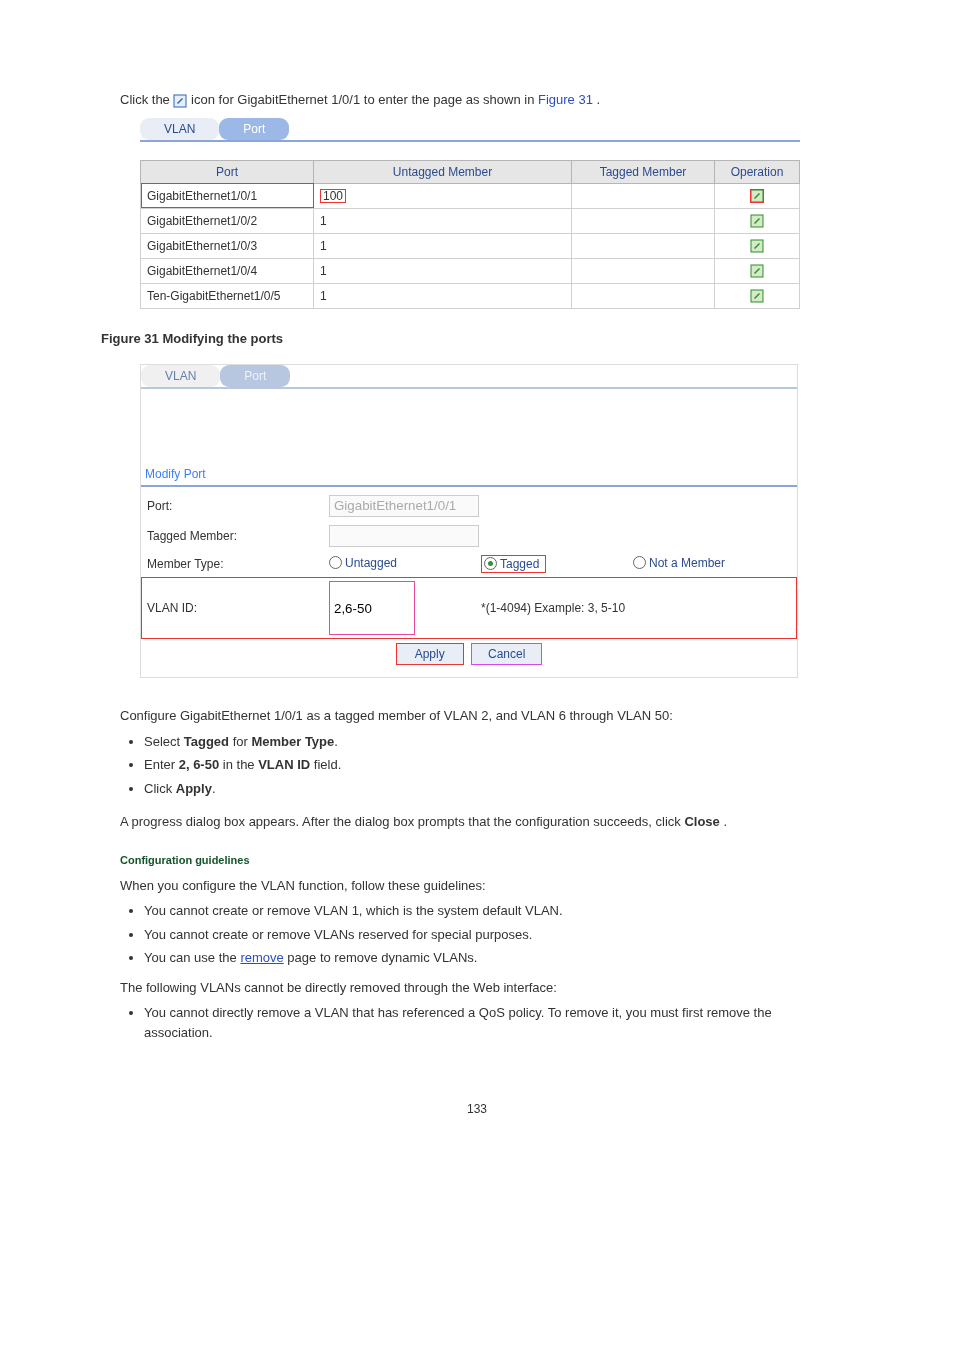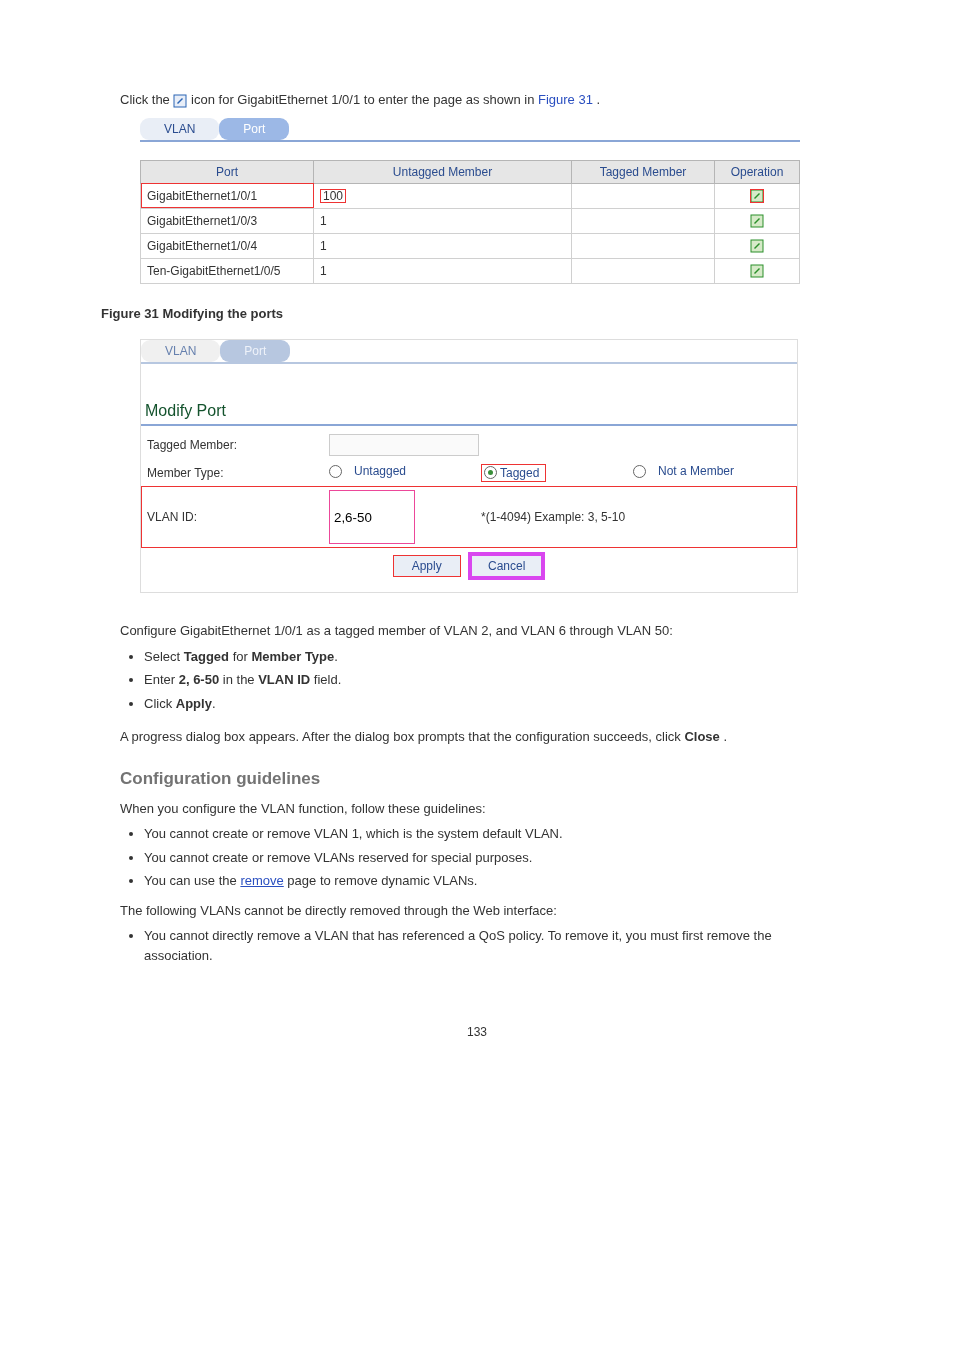--- a/index.html
+++ b/index.html
@@ -78,23 +78,24 @@
   height: 14px;
   display: inline-block;
   vertical-align: middle;
 }
 .op-icon svg { display: block; }
 .caption {
   padding: 16px 0 10px 101px;
   font-size: 13px;
 }
 .section-title {
-  color: #14532d;
-  font-size: 16px;
+  color: #3b82f6;
+  font-size: 12px;
   padding: 38px 0 2px 4px;
+  margin-top: 40px;
 }
 .section-hr {
   border: none;
   border-top: 2px solid #8aa6d6;
   margin: 2px 0 4px 0;
 }
 .form-table {
   width: 100%;
   border-collapse: collapse;
   font-size: 12px;
@@ -115,22 +116,22 @@
   height: 16px;
 }
 .inp {
   width: 76px;
   border: 1px solid #ec4899;
   padding: 18px 4px;
   height: 16px;
 }
 .radio {
   display: inline-flex;
-  align-items: flex-end;
-  gap: 12px;
+  align-items: flex-start;
+  gap: 3px;
   color: #2a4c8f;
 }
 .radio-circ {
   width: 11px; height: 11px;
   border: 1px solid #666;
   border-radius: 50%;
   display: inline-block;
   position: relative;
 }
 .radio.checked .radio-circ::after{
@@ -157,44 +158,44 @@
   padding: 2px 0 6px 4px;
   font-size: 12px;
 }
 .btn-row {
   text-align: center;
   padding: 4px 0;
 }
 .btn {
   display: inline-block;
   padding: 3px 16px;
-  border: 4px solid #d946ef;
+  border: 1px solid #d946ef;
   background: #e9eef6;
   color: #2a4c8f;
   font-size: 12px;
   margin: 0 2px;
   text-align: center;
 }
 .btn.apply {
   border: 1px solid #e33;
   padding: 3px 18px;
 }
 ul.disc {
   margin: 6px 0 6px 24px;
   padding: 0;
 }
 ul.disc li {
   margin: 4px 0;
   font-size: 13px;
 }
 .h3 {
-  font-size: 17px;
+  font-size: 11px;
   font-weight: bold;
   padding: 22px 0 10px 120px;
-  color: #737373;
+  color: #14532d;
 }
 .link { color: #2a4fc0; text-decoration: underline; }
 .pager {
   text-align: center;
   margin-top: 60px;
   font-size: 12px;
 }
 </style>
 </head>
 <body>
@@ -231,20 +232,29 @@
         <tr>
           <td class="hl-red"><span>GigabitEthernet1/0/1</span></td>
           <td><span class="hl-red" style="display:inline-block;padding:0 3px">100</span></td>
           <td><span></span></td>
           <td style="text-align:center"><span class="op-icon hl-red"><svg viewBox="0 0 14 14">
                   <rect x="1" y="1" width="12" height="12" fill="#d6eac8" stroke="#2a8f2a"></rect>
                   <path d="M4 9 L9 4 L10 5 L5 10 Z" fill="#2a8f2a"></path>
                 </svg></span></td>
         </tr>
         <tr>
+          <td><span>GigabitEthernet1/0/2</span></td>
+          <td><span>1</span></td>
+          <td><span></span></td>
+          <td style="text-align:center"><span class="op-icon"><svg viewBox="0 0 14 14">
+                  <rect x="1" y="1" width="12" height="12" fill="#d6eac8" stroke="#2a8f2a"></rect>
+                  <path d="M4 9 L9 4 L10 5 L5 10 Z" fill="#2a8f2a"></path>
+                </svg></span></td>
+        </tr>
+        <tr>
           <td><span>GigabitEthernet1/0/3</span></td>
           <td><span>1</span></td>
           <td><span></span></td>
           <td style="text-align:center"><span class="op-icon"><svg viewBox="0 0 14 14">
                   <rect x="1" y="1" width="12" height="12" fill="#d6eac8" stroke="#2a8f2a"></rect>
                   <path d="M4 9 L9 4 L10 5 L5 10 Z" fill="#2a8f2a"></path>
                 </svg></span></td>
         </tr>
         <tr>
           <td><span>GigabitEthernet1/0/4</span></td>
@@ -271,20 +281,24 @@
   <div class="caption"><b>Figure 31 Modifying the ports</b></div>
 
   <div class="screenshot" style="border:1px solid #ddd; padding-bottom:8px; width:656px">
     <div class="tabrow pale">
       <span class="tab">VLAN</span><span class="tab active">Port</span>
     </div>
     <div class="section-title">Modify Port</div>
     <hr class="section-hr">
     <table class="form-table">
       <tbody>
+          <tr>
+        <td class="lbl"><span>Port:</span></td>
+        <td colspan="3"><input class="inp-ro" readonly="" value="GigabitEthernet1/0/1" style=""></td>
+      </tr>
       <tr>
         <td class="lbl"><span>Tagged Member:</span></td>
         <td colspan="3"><input class="inp-ro" readonly="" value="" style=""></td>
       </tr>
       <tr>
         <td class="lbl"><span>Member Type:</span></td>
         <td style="width:140px">
           <span class="radio">
                 <span class="radio-circ"></span>
                 <span>Untagged</span>

